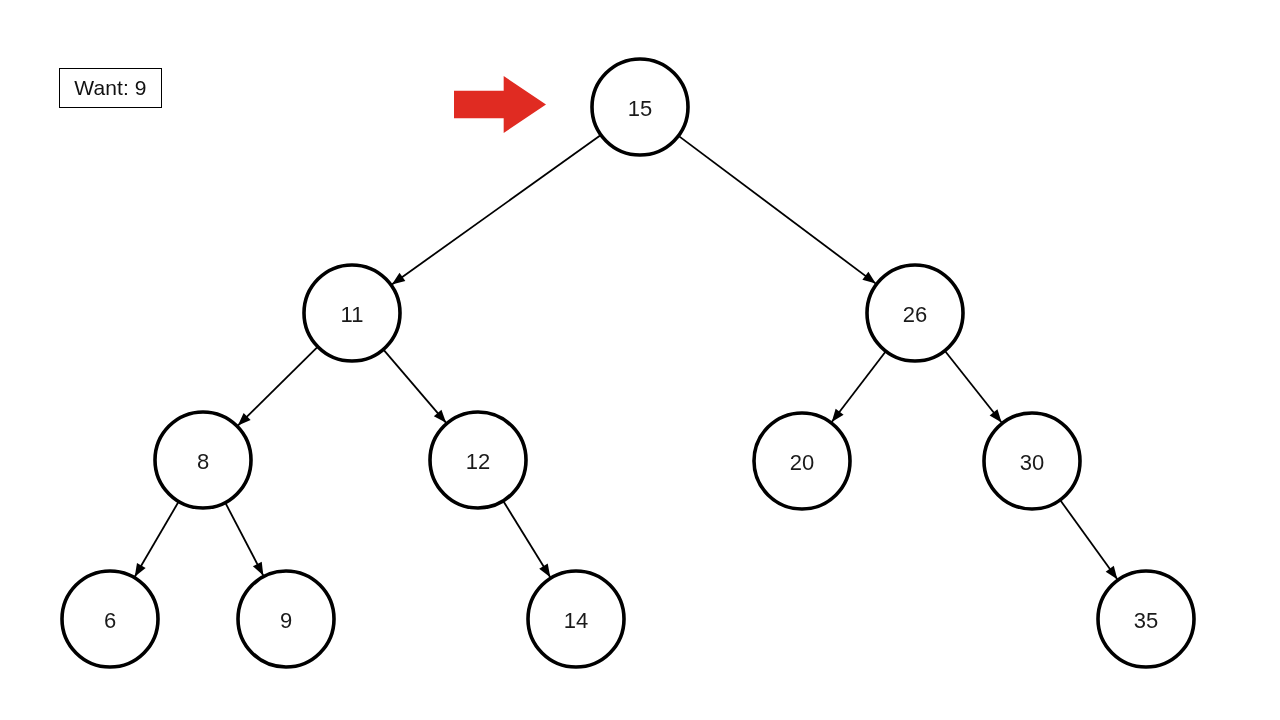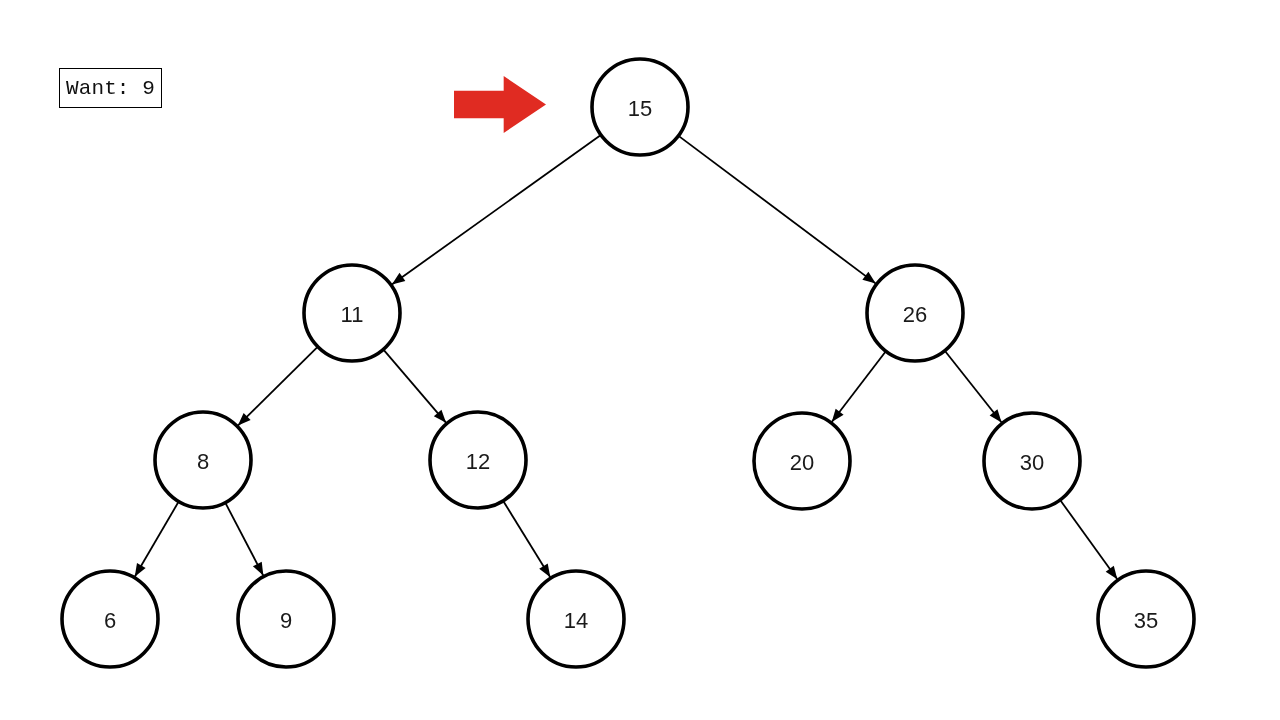--- a/index.html
+++ b/index.html
@@ -55,21 +55,21 @@
     width: 103px;
     height: 40px;
     border: 1.5px solid #000000;
     background: #ffffff;
     box-sizing: border-box;
     display: flex;
     align-items: center;
     justify-content: center;
   }
   .want-text {
-    font-family: Liberation Mono, monospace;
+    font-family: Liberation Sans, sans-serif;
     font-size: 21px;
     color: #111111;
     white-space: nowrap;
     letter-spacing: 0.1px;
   }
 </style>
 </head>
 <body>
 
 <div id="canvas">

